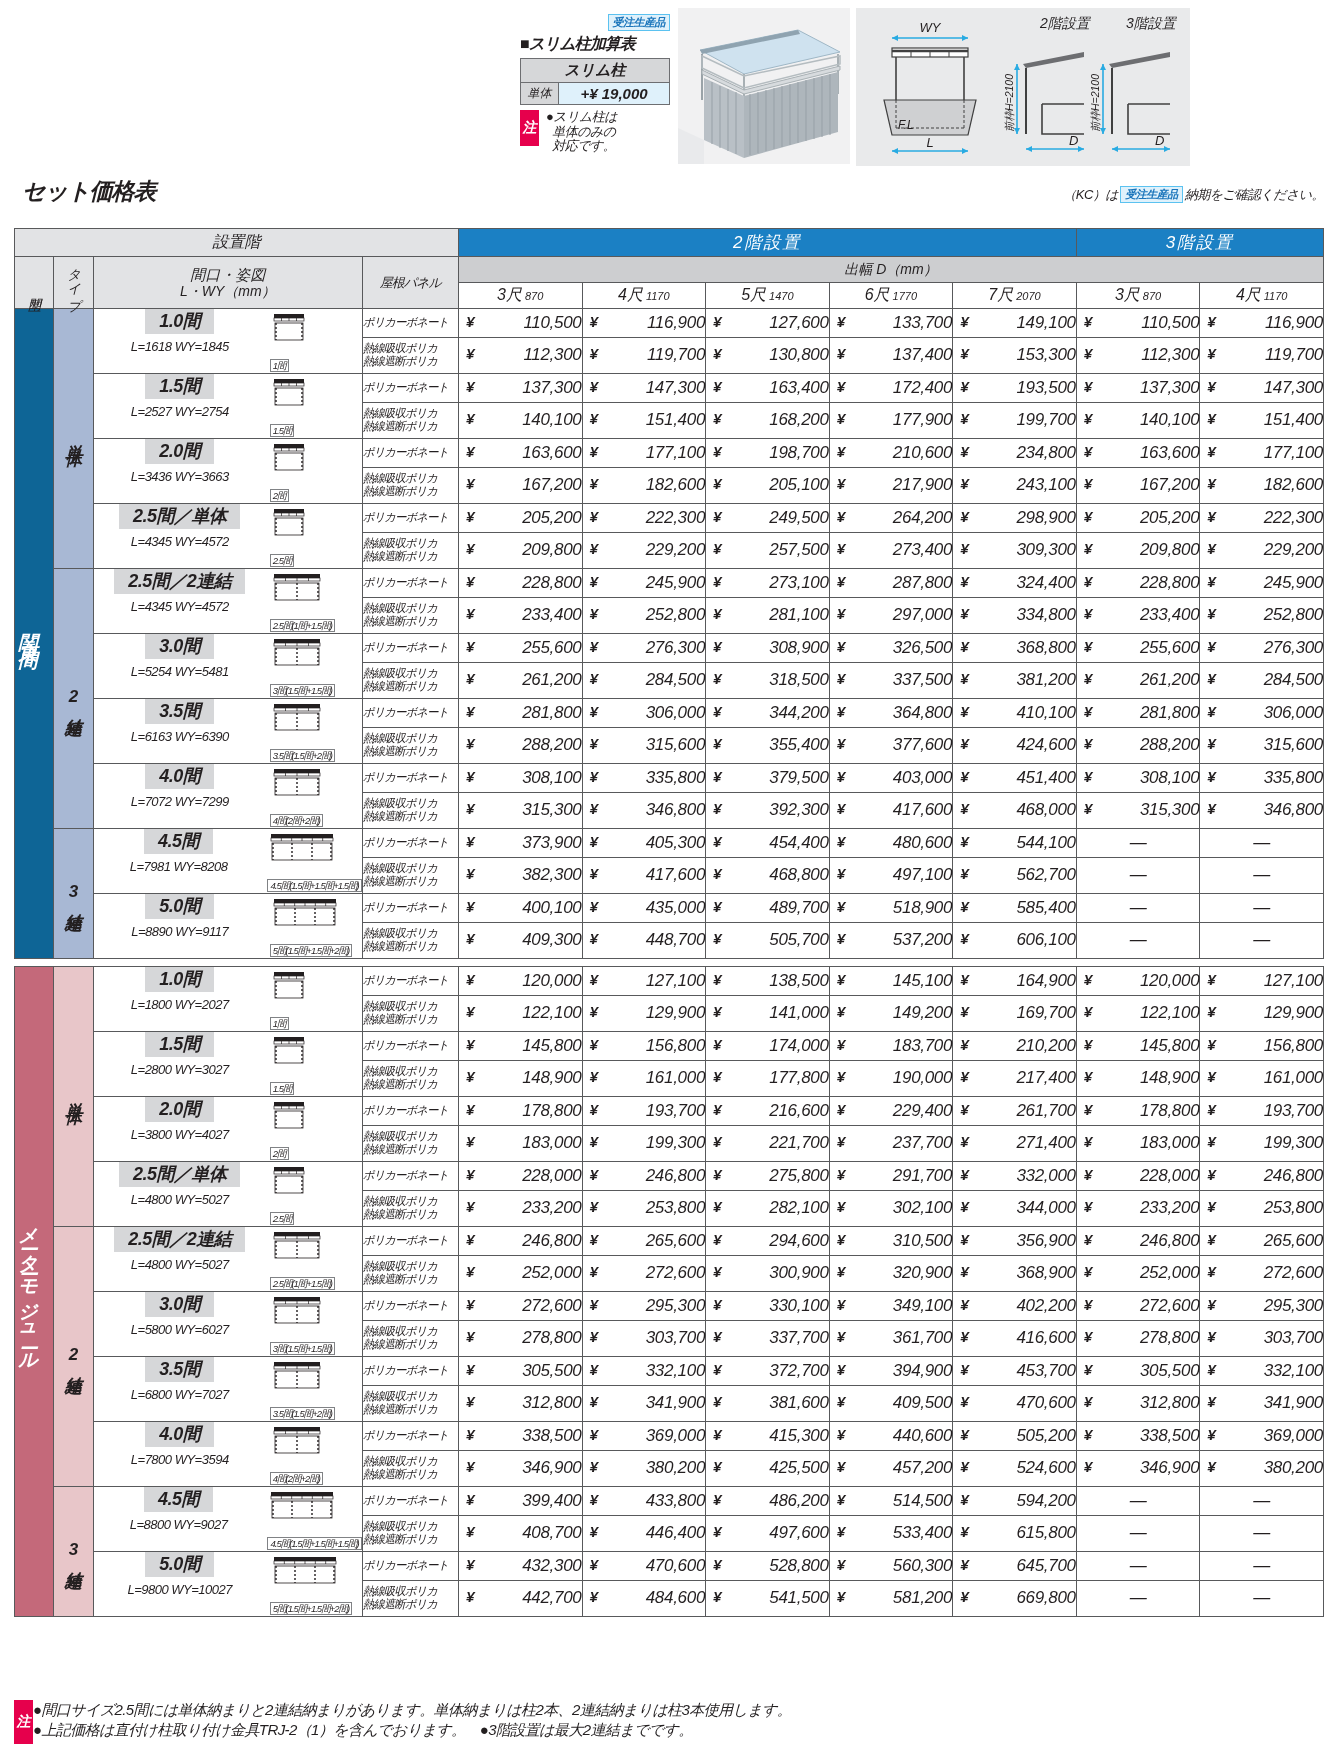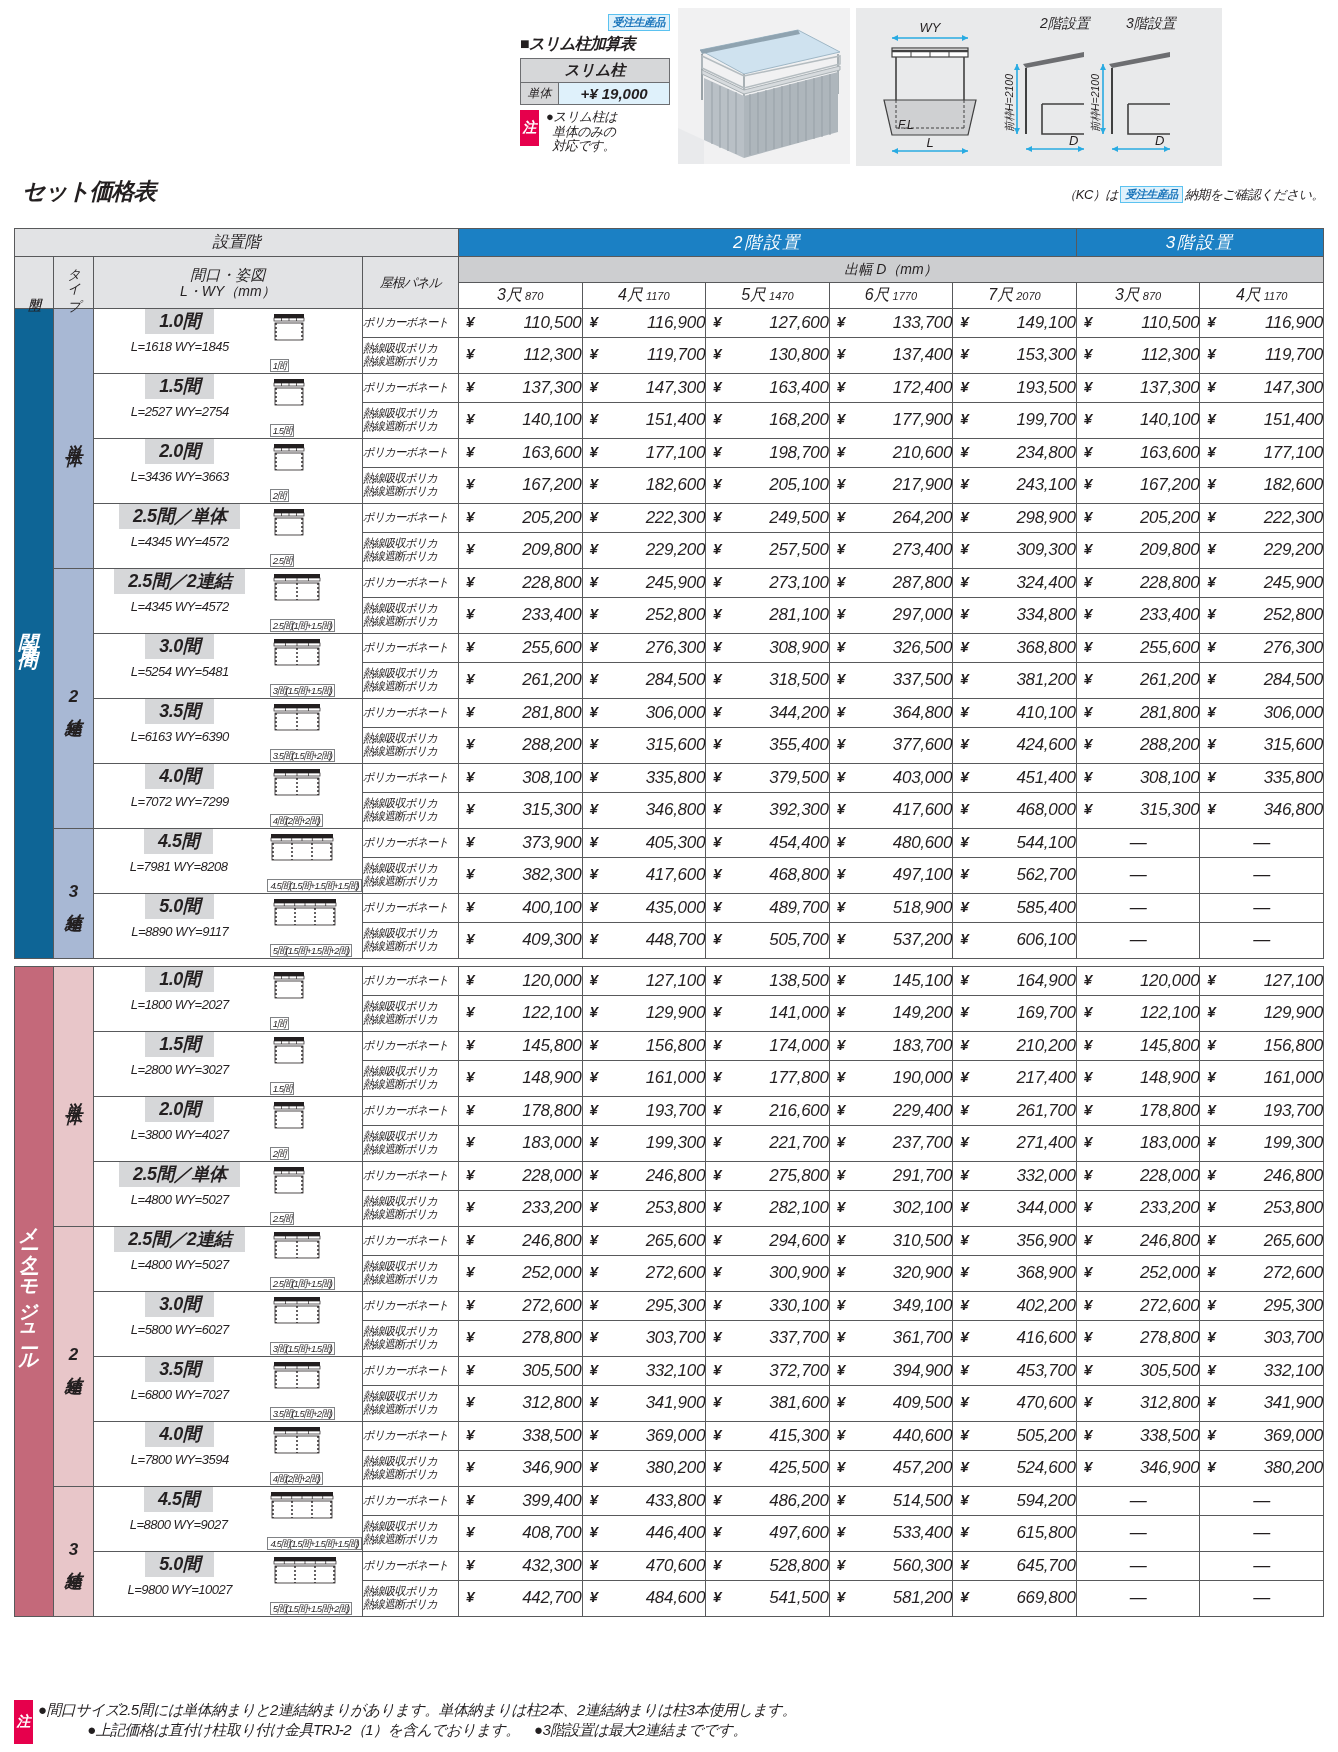--- a/index.html
+++ b/index.html
@@ -38,21 +38,21 @@
   }
   .note-txt { font-size:13px; line-height:1.12; margin-left:7px; letter-spacing:-.5px; }
 
   .photo {
     position:absolute; left:678px; top:8px; width:172px; height:156px;
     background:
       linear-gradient(160deg,#f2f2f2 0%,#e9eaec 45%,#dddfe2 100%);
     overflow:hidden;
   }
   .diagram {
-    position:absolute; left:856px; top:8px; width:366px; height:158px;
+    position:absolute; left:856px; top:8px; width:334px; height:158px;
     background:#e9eaeb;
   }
 
   
   .sec-title { position:absolute; left:22px; top:176px; font-size:23px; font-weight:bold; letter-spacing:-1px; }
   .kc-note { position:absolute; right:14px; top:186px; font-size:13px; letter-spacing:-.5px; }
   .kc-note .made-to-order { vertical-align:1px; margin:0 2px; }
 
   
   table.main {
@@ -114,21 +114,21 @@
   .price .yen { float:left; padding-left:7px; font-size:15px; font-weight:bold; }
   .price.dashed-top { border-top:1px dashed #808285 !important; }
   .price.dash { text-align:center; padding-right:0; }
 
   
   .spacer td { border:none !important; height:8px; background:#fff; }
 
   
   .footer { position:absolute; left:14px; top:1700px; width:1310px; display:flex; }
   .footer .note-badge { height:44px; }
-  .foot-lines { margin-left:5px; font-size:15px; line-height:1.35; letter-spacing:-.6px;text-align:center; }
+  .foot-lines { font-size:15px; line-height:1.35; letter-spacing:-.6px; }
 
   
   svg.fig { display:block; }
 </style>
 </head>
 <body>
 
 <div class="page">
 
   <div class="top">

